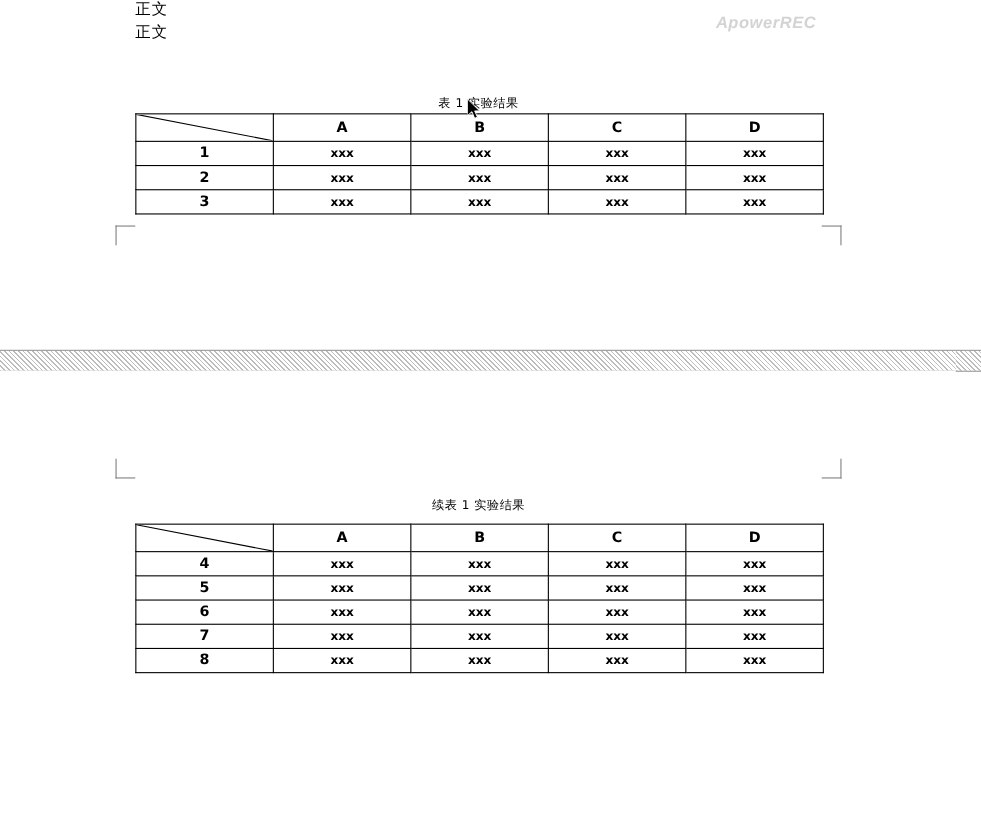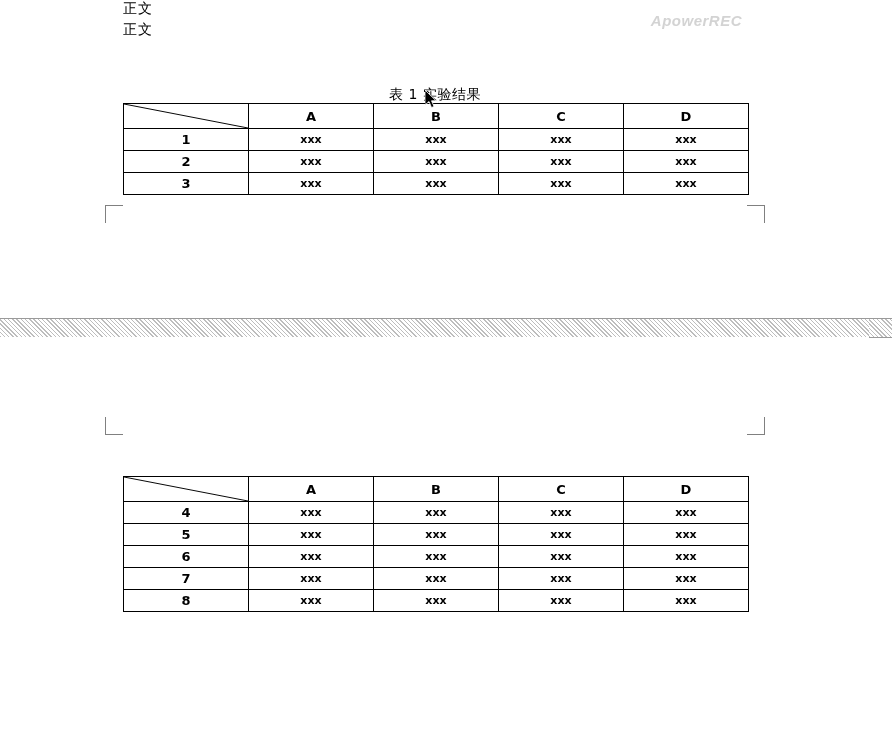--- a/index.html
+++ b/index.html
@@ -78,21 +78,21 @@
     color: #000000;
     letter-spacing: 1px;
   }
   .body-text-1 { top: 0px; }
   .body-text-2 { top: 21px; }
 
   
   .caption {
     position: absolute;
     font-family: "DejaVu Sans", "Liberation Sans", sans-serif;
-    font-size: 14px;
+    font-size: 11px;
     color: #000000;
     text-align: center;
     width: 624px;
     left: 123px;
     letter-spacing: 0.5px;
   }
   .caption-1 { top: 86px; }
   .caption-2 { top: 452px; }
 
   
@@ -258,20 +258,21 @@
     <div class="crop-mark cm-br" style="left:747px; top:205px;"></div>
   </div>
 
   <div class="page-gap"></div>
 
   <div class="page page-2">
 
     <div class="crop-mark cm-tl" style="left:105px; top:80px;"></div>
     <div class="crop-mark cm-tr" style="left:747px; top:80px;"></div>
 
+    <div class="caption caption-2" style="top:115px;">续表 1  实验结果</div>
 
     <table class="tbl tbl-2" style="top:139px;">
       <thead>
         <tr>
           <td class="col-head corner-cell">
             <svg viewBox="0 0 125 25" preserveAspectRatio="none">
               <line x1="0" y1="0" x2="125" y2="25" stroke="#000000" stroke-width="1"></line>
             </svg>
           </td>
           <td class="col-data">A</td>

